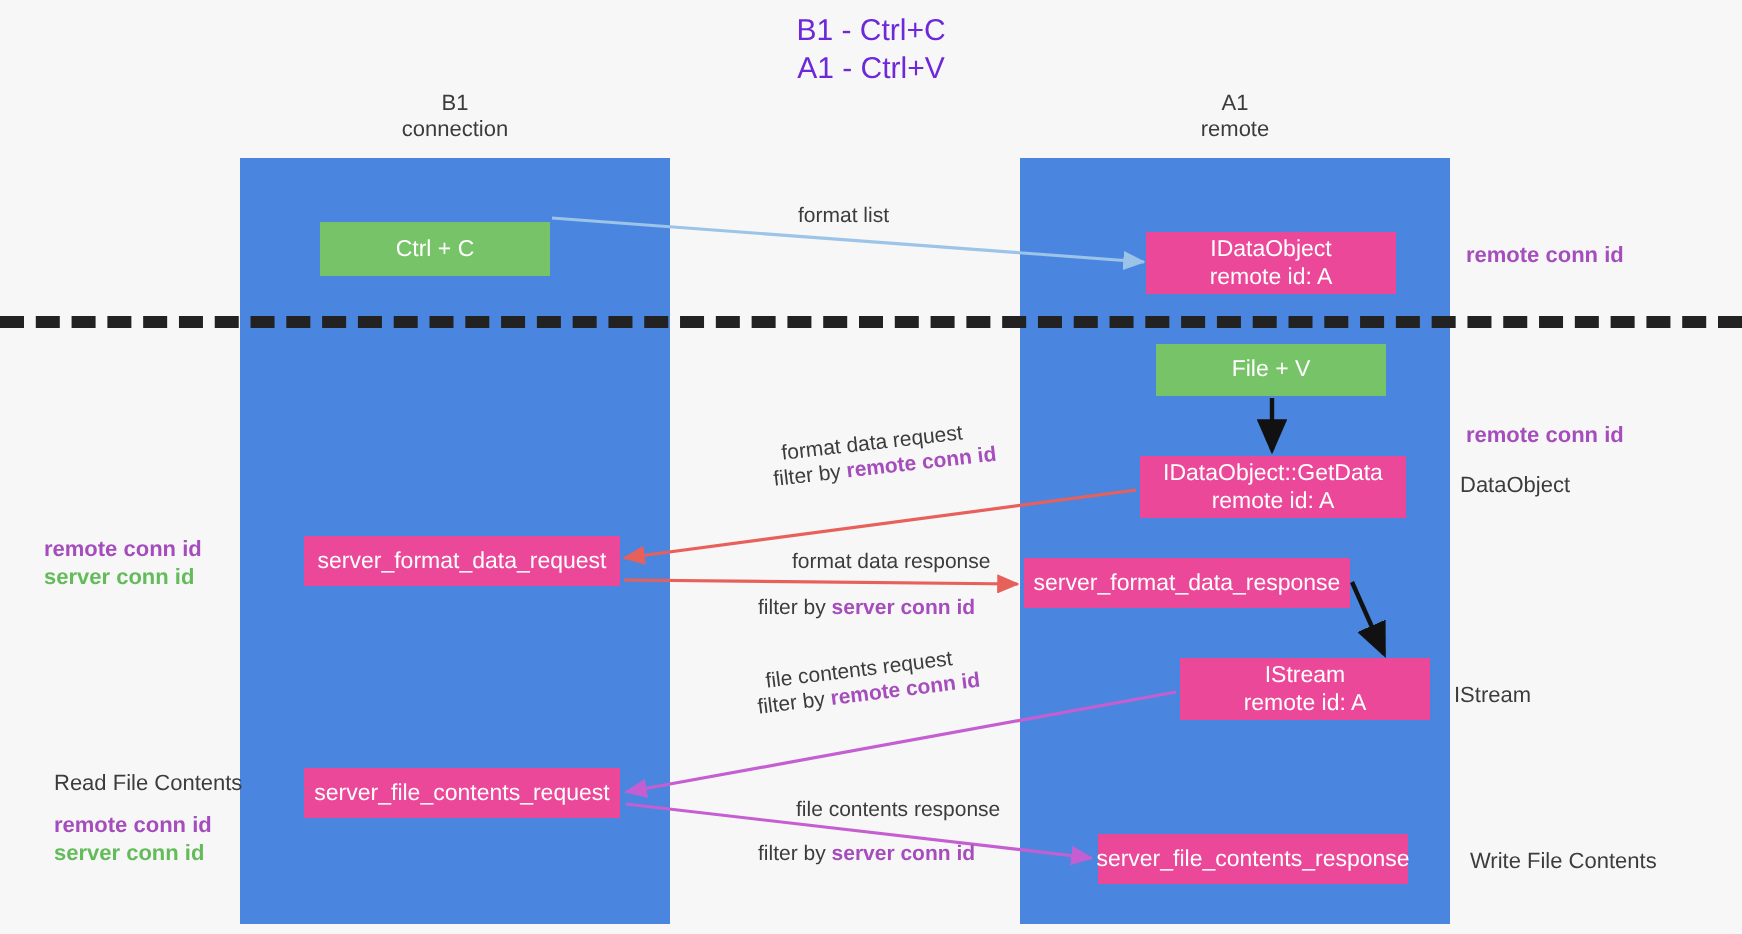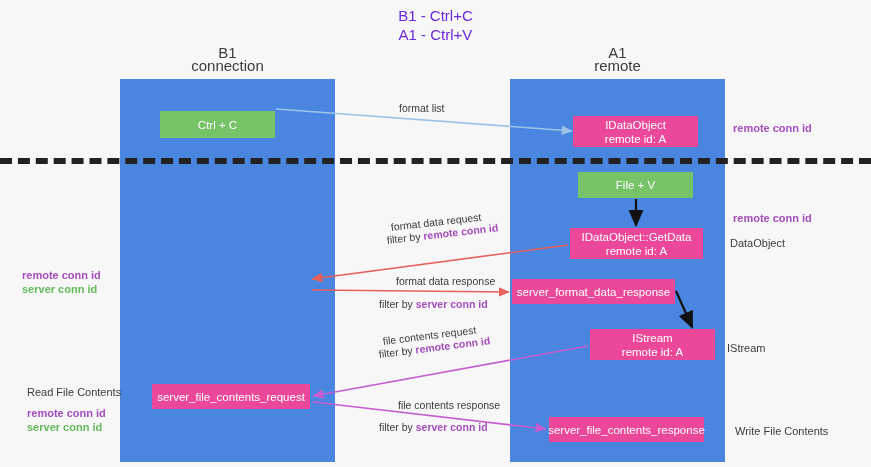--- a/index.html
+++ b/index.html
@@ -15,21 +15,21 @@
 
   
   #title{
     left:0;top:6px;width:871px;
     text-align:center;
     font-size:15px;color:#6d28d9;line-height:19px;
   }
 
   
   .col-head{
-    text-align:center;font-size:15px;color:#3c3c3c;line-height:13px;
+    text-align:center;font-size:11px;color:#3c3c3c;line-height:13px;
   }
   #head-b1{left:120px;top:46px;width:215px;}
   #head-a1{left:510px;top:46px;width:215px;}
 
   
   .lane{background:#4a86e0;}
   #lane-b1{left:120px;top:79px;width:215px;height:383px;}
   #lane-a1{left:510px;top:79px;width:215px;height:383px;}
 
   
@@ -159,20 +159,23 @@
 
   <div class="abs node green" id="n-ctrlv">
     <span>File + V</span>
   </div>
 
   <div class="abs node orange" id="n-getdata">
     <span>IDataObject::GetData</span>
     <span>remote id: A</span>
   </div>
 
+  <div class="abs node orange" id="n-sfdreq">
+    <span>server_format_data_request</span>
+  </div>
 
   <div class="abs node orange" id="n-sfdresp">
     <span>server_format_data_response</span>
   </div>
 
   <div class="abs node orange" id="n-istream">
     <span>IStream</span>
     <span>remote id: A</span>
   </div>
 

